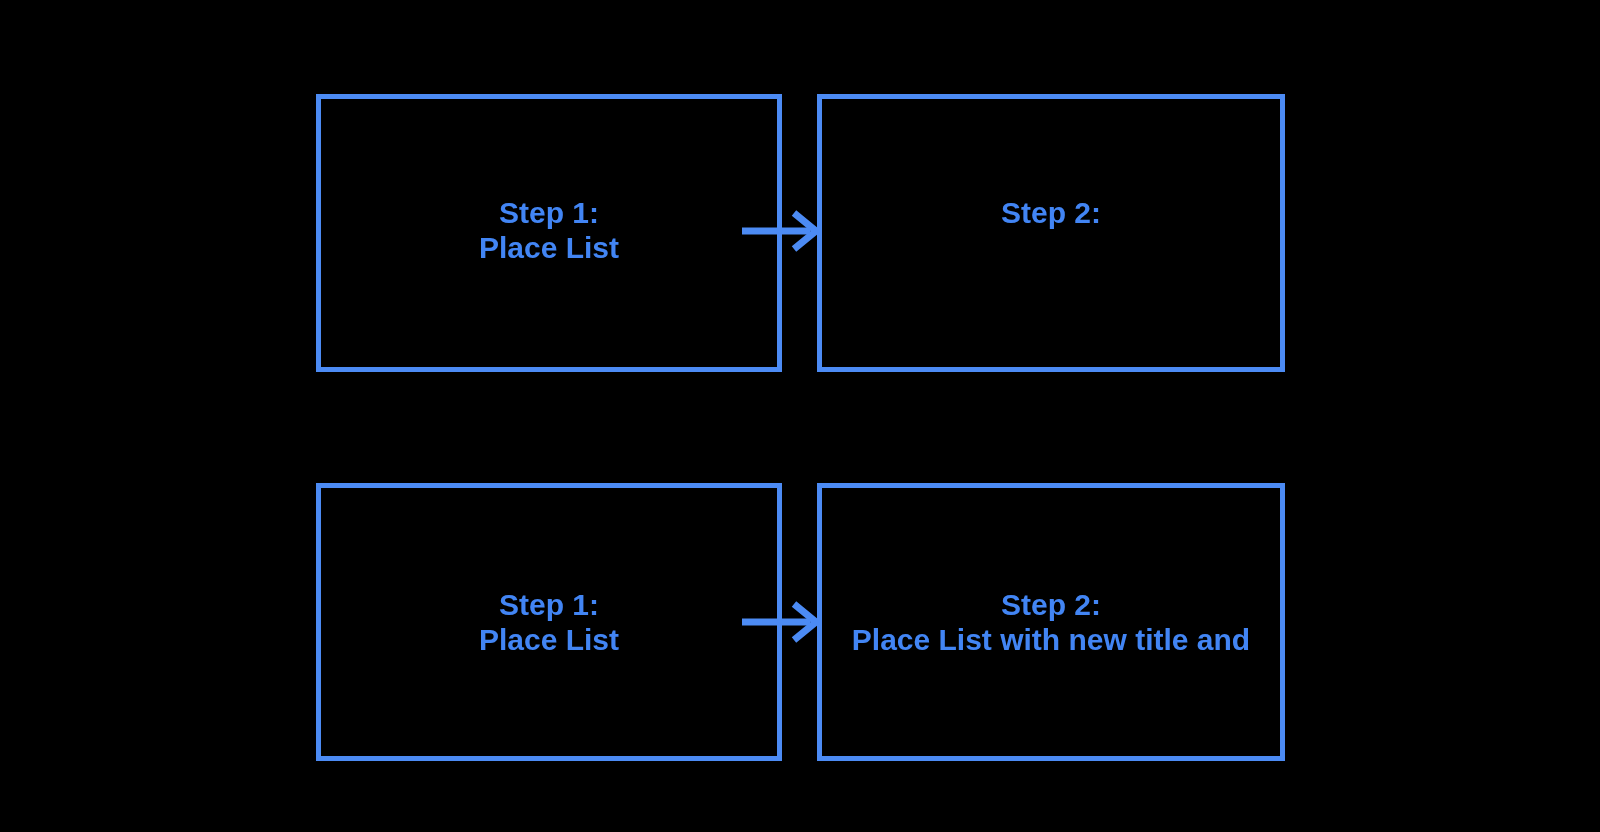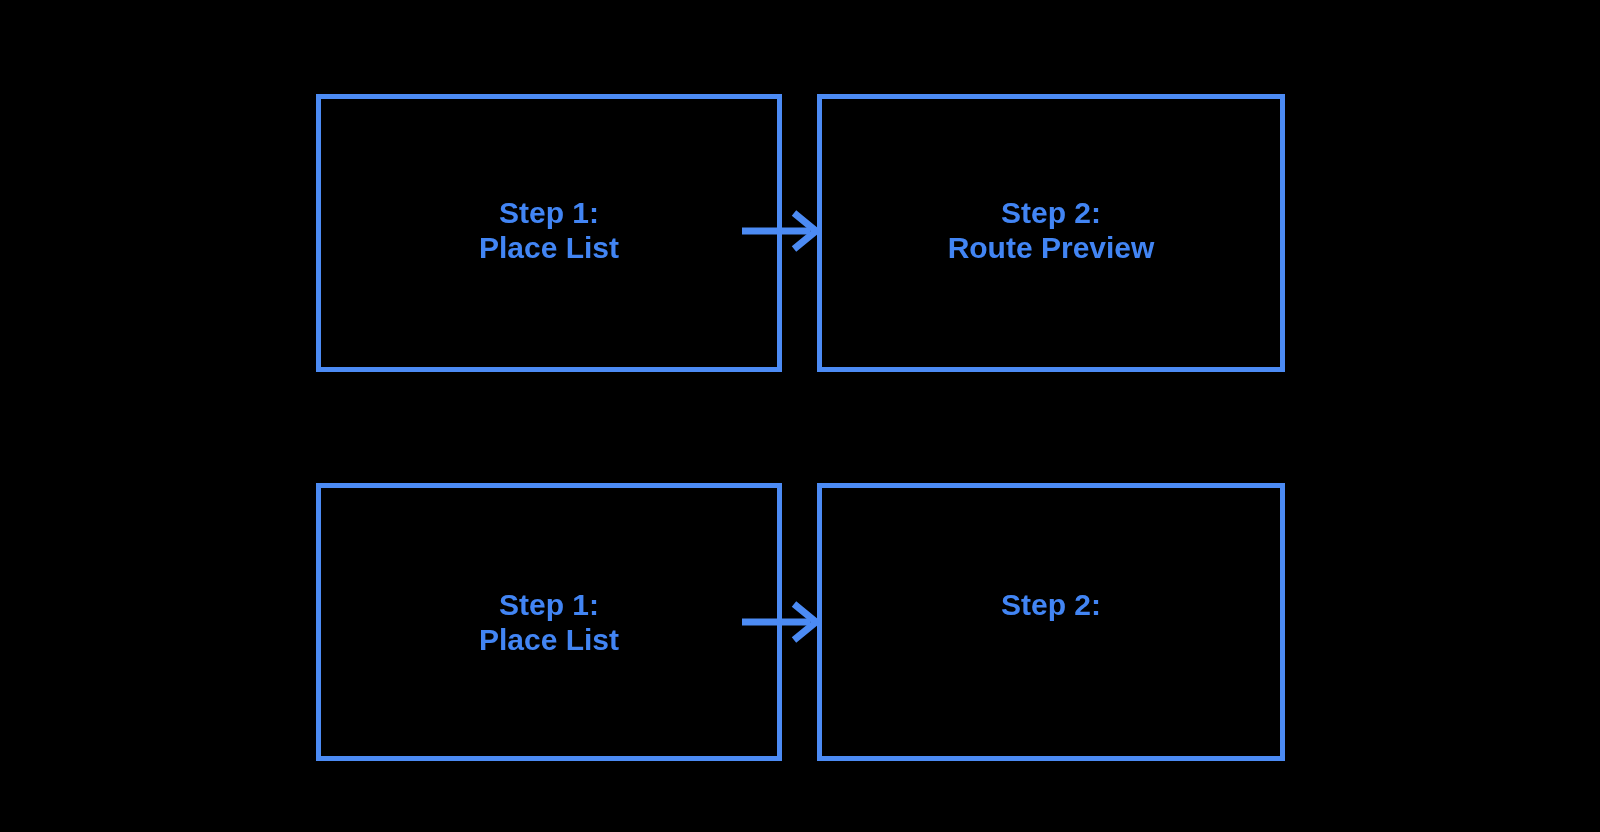--- a/index.html
+++ b/index.html
@@ -66,35 +66,35 @@
   </div>
 
   <svg class="arrow arrow-top" viewBox="0 0 80 48">
     <line x1="0" y1="24" x2="68" y2="24" stroke="currentColor" stroke-width="7"></line>
     <path d="M52 6 L74 24 L52 42" fill="none" stroke="currentColor" stroke-width="7"></path>
   </svg>
 
   <div class="node node-to-top">
     <div class="label">
       <div>Step 2:</div>
-      <div>Route Preview</div>
     </div>
   </div>
 
   <div class="node node-from-bottom">
     <div class="label">
       <div>Step 1:</div>
       <div>Place List</div>
     </div>
   </div>
 
   <svg class="arrow arrow-bottom" viewBox="0 0 80 48">
     <line x1="0" y1="24" x2="68" y2="24" stroke="currentColor" stroke-width="7"></line>
     <path d="M52 6 L74 24 L52 42" fill="none" stroke="currentColor" stroke-width="7"></path>
   </svg>
 
   <div class="node node-to-bottom">
     <div class="label">
       <div>Step 2:</div>
+      <div>Place List with new title and</div>
     </div>
   </div>
 
 </div>
 
 </body></html>

